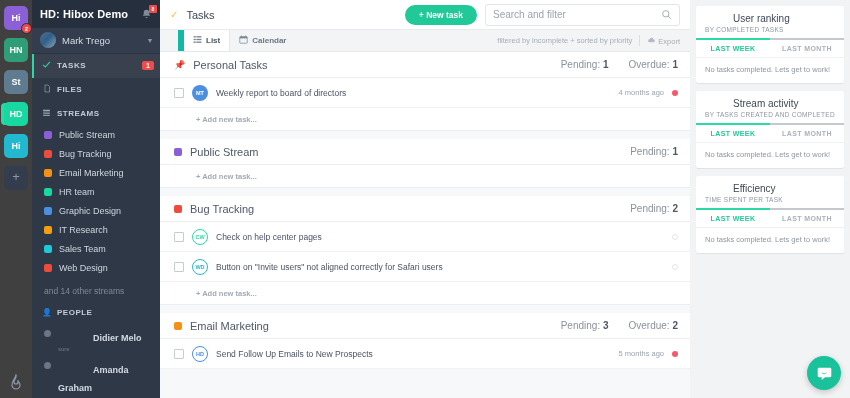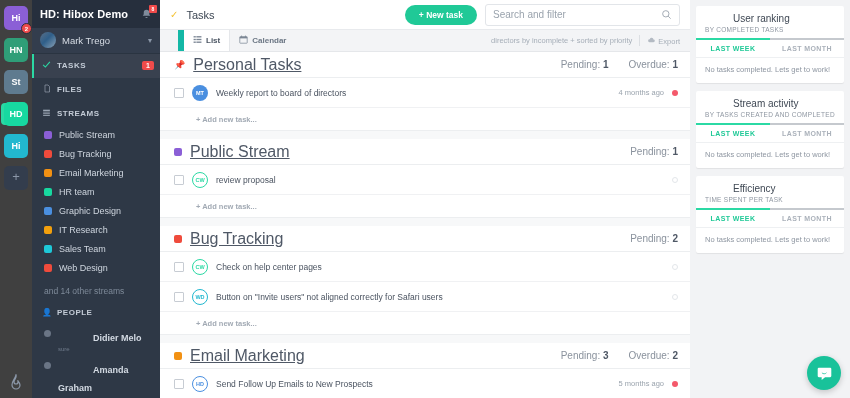--- a/index.html
+++ b/index.html
@@ -134,21 +134,21 @@
     margin-left: auto; display: flex; align-items: center; gap: 7px;
     padding-right: 10px; font-size: 7.5px; color: #a6aeb8;
   }
   .sb-div { width: 1px; height: 11px; background: #dcdfe3; }
 
   .list { flex: 1; overflow: hidden; background: #f7f8f9; }
   .grp-head {
     height: 26px; background: #fff; display: flex; align-items: center;
     padding: 0 12px 0 14px; gap: 8px; border-bottom: 1px solid #eceef0;
   }
-  .grp-name { font-size: 16px; color: #4f5866; flex: 1; text-decoration: underline; }
+  .grp-name { font-size: 11px; color: #4f5866; flex: 1; }
   .pin { color: #ef4b4b; font-size: 9px; }
   .grp-stat { font-size: 10px; color: #8a929d; margin-left: 12px; }
   .grp-stat b { color: #4f5866; font-weight: bold; }
 
   .task {
     height: 30px; background: #fff; display: flex; align-items: center;
     gap: 8px; padding: 0 12px 0 14px; border-bottom: 1px solid #f0f1f3;
   }
   .cbx { width: 10px; height: 10px; border: 1px solid #c7ccd3; border-radius: 1px; flex: 0 0 10px; }
   .tav {
@@ -365,21 +365,21 @@
     <span><svg width="9" height="9" viewBox="0 0 16 16">
                 <rect x="1.4" y="3" width="13.2" height="11.6" rx="1" fill="none" stroke="#7b8694" stroke-width="1.3"></rect>
                 <rect x="1.4" y="3" width="13.2" height="3" fill="#7b8694"></rect>
                 <rect x="4" y="1" width="1.4" height="2.6" fill="#7b8694"></rect>
                 <rect x="10.6" y="1" width="1.4" height="2.6" fill="#7b8694"></rect>
               </svg></span>
     <span>Calendar</span>
   </div>
         </div>
       <div class="subbar-right">
-        <span>directors by incomplete + sorted by priority</span>
+        <span>filtered by incomplete + sorted by priority</span>
         <span class="sb-div"></span>
         <span>
           <svg width="9" height="9" viewBox="0 0 16 16" style="vertical-align:-1px">
               <path d="M4.5 11h7a2.4 2.4 0 000-4.8 3.4 3.4 0 00-6.6-.6A2.7 2.7 0 004.5 11z" fill="#b3bac3"></path>
             </svg>
           <span>Export</span>
         </span>
       </div>
     </div>
 
@@ -404,29 +404,20 @@
   <div class="addnew">+ Add new task...</div>
 
   <div class="gap"></div>
   <div class="grp-head">
     <span class="sw" style="background:#8b5fd6"></span>
     <span class="grp-name">Public Stream</span>
     <span class="grp-stat"><span>Pending:</span> <b>1</b></span>
 
   </div>
 
-  <div class="task">
-    <span class="cbx"></span>
-    <span class="tav ring" style="border-color:#2bd9a4;color:#2bd9a4">
-      <span>CW</span>
-    </span>
-    <span class="tname">review proposal</span>
-
-    <span class="dot-out"></span>
-  </div>
   <div class="addnew">+ Add new task...</div>
 
   <div class="gap"></div>
   <div class="grp-head">
     <span class="sw" style="background:#ef4b3c"></span>
     <span class="grp-name">Bug Tracking</span>
     <span class="grp-stat"><span>Pending:</span> <b>2</b></span>
 
   </div>
 

